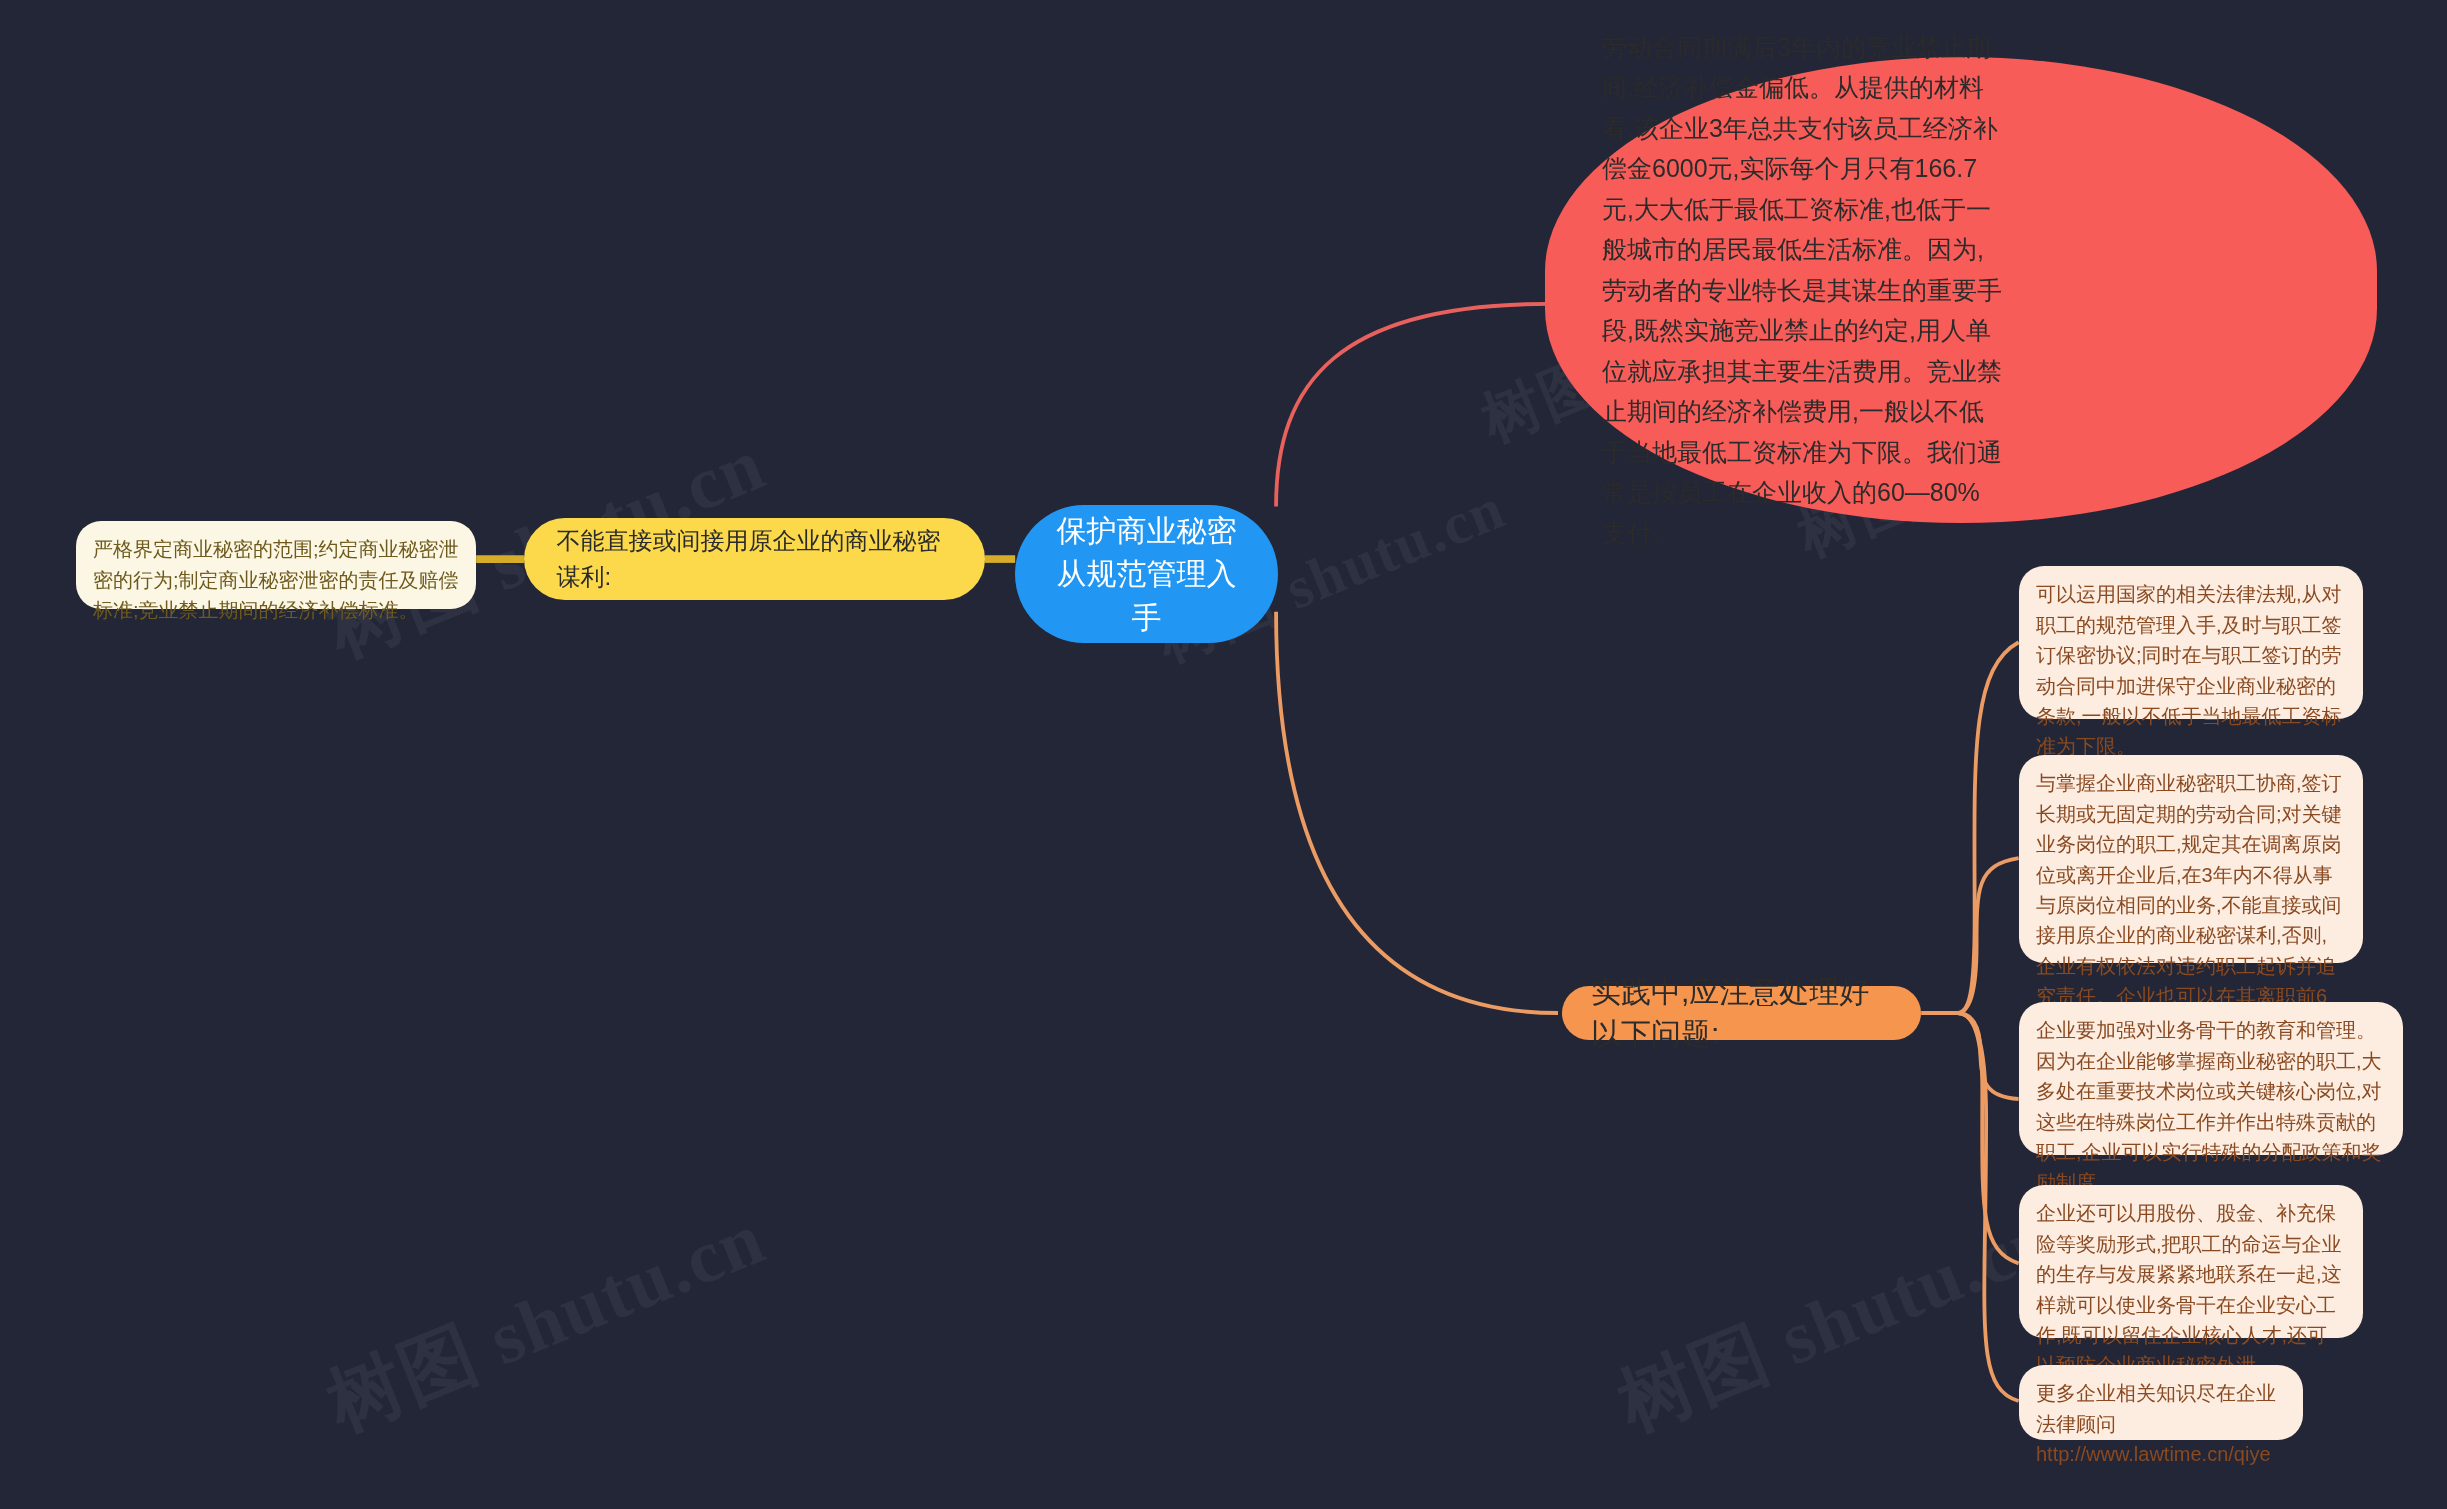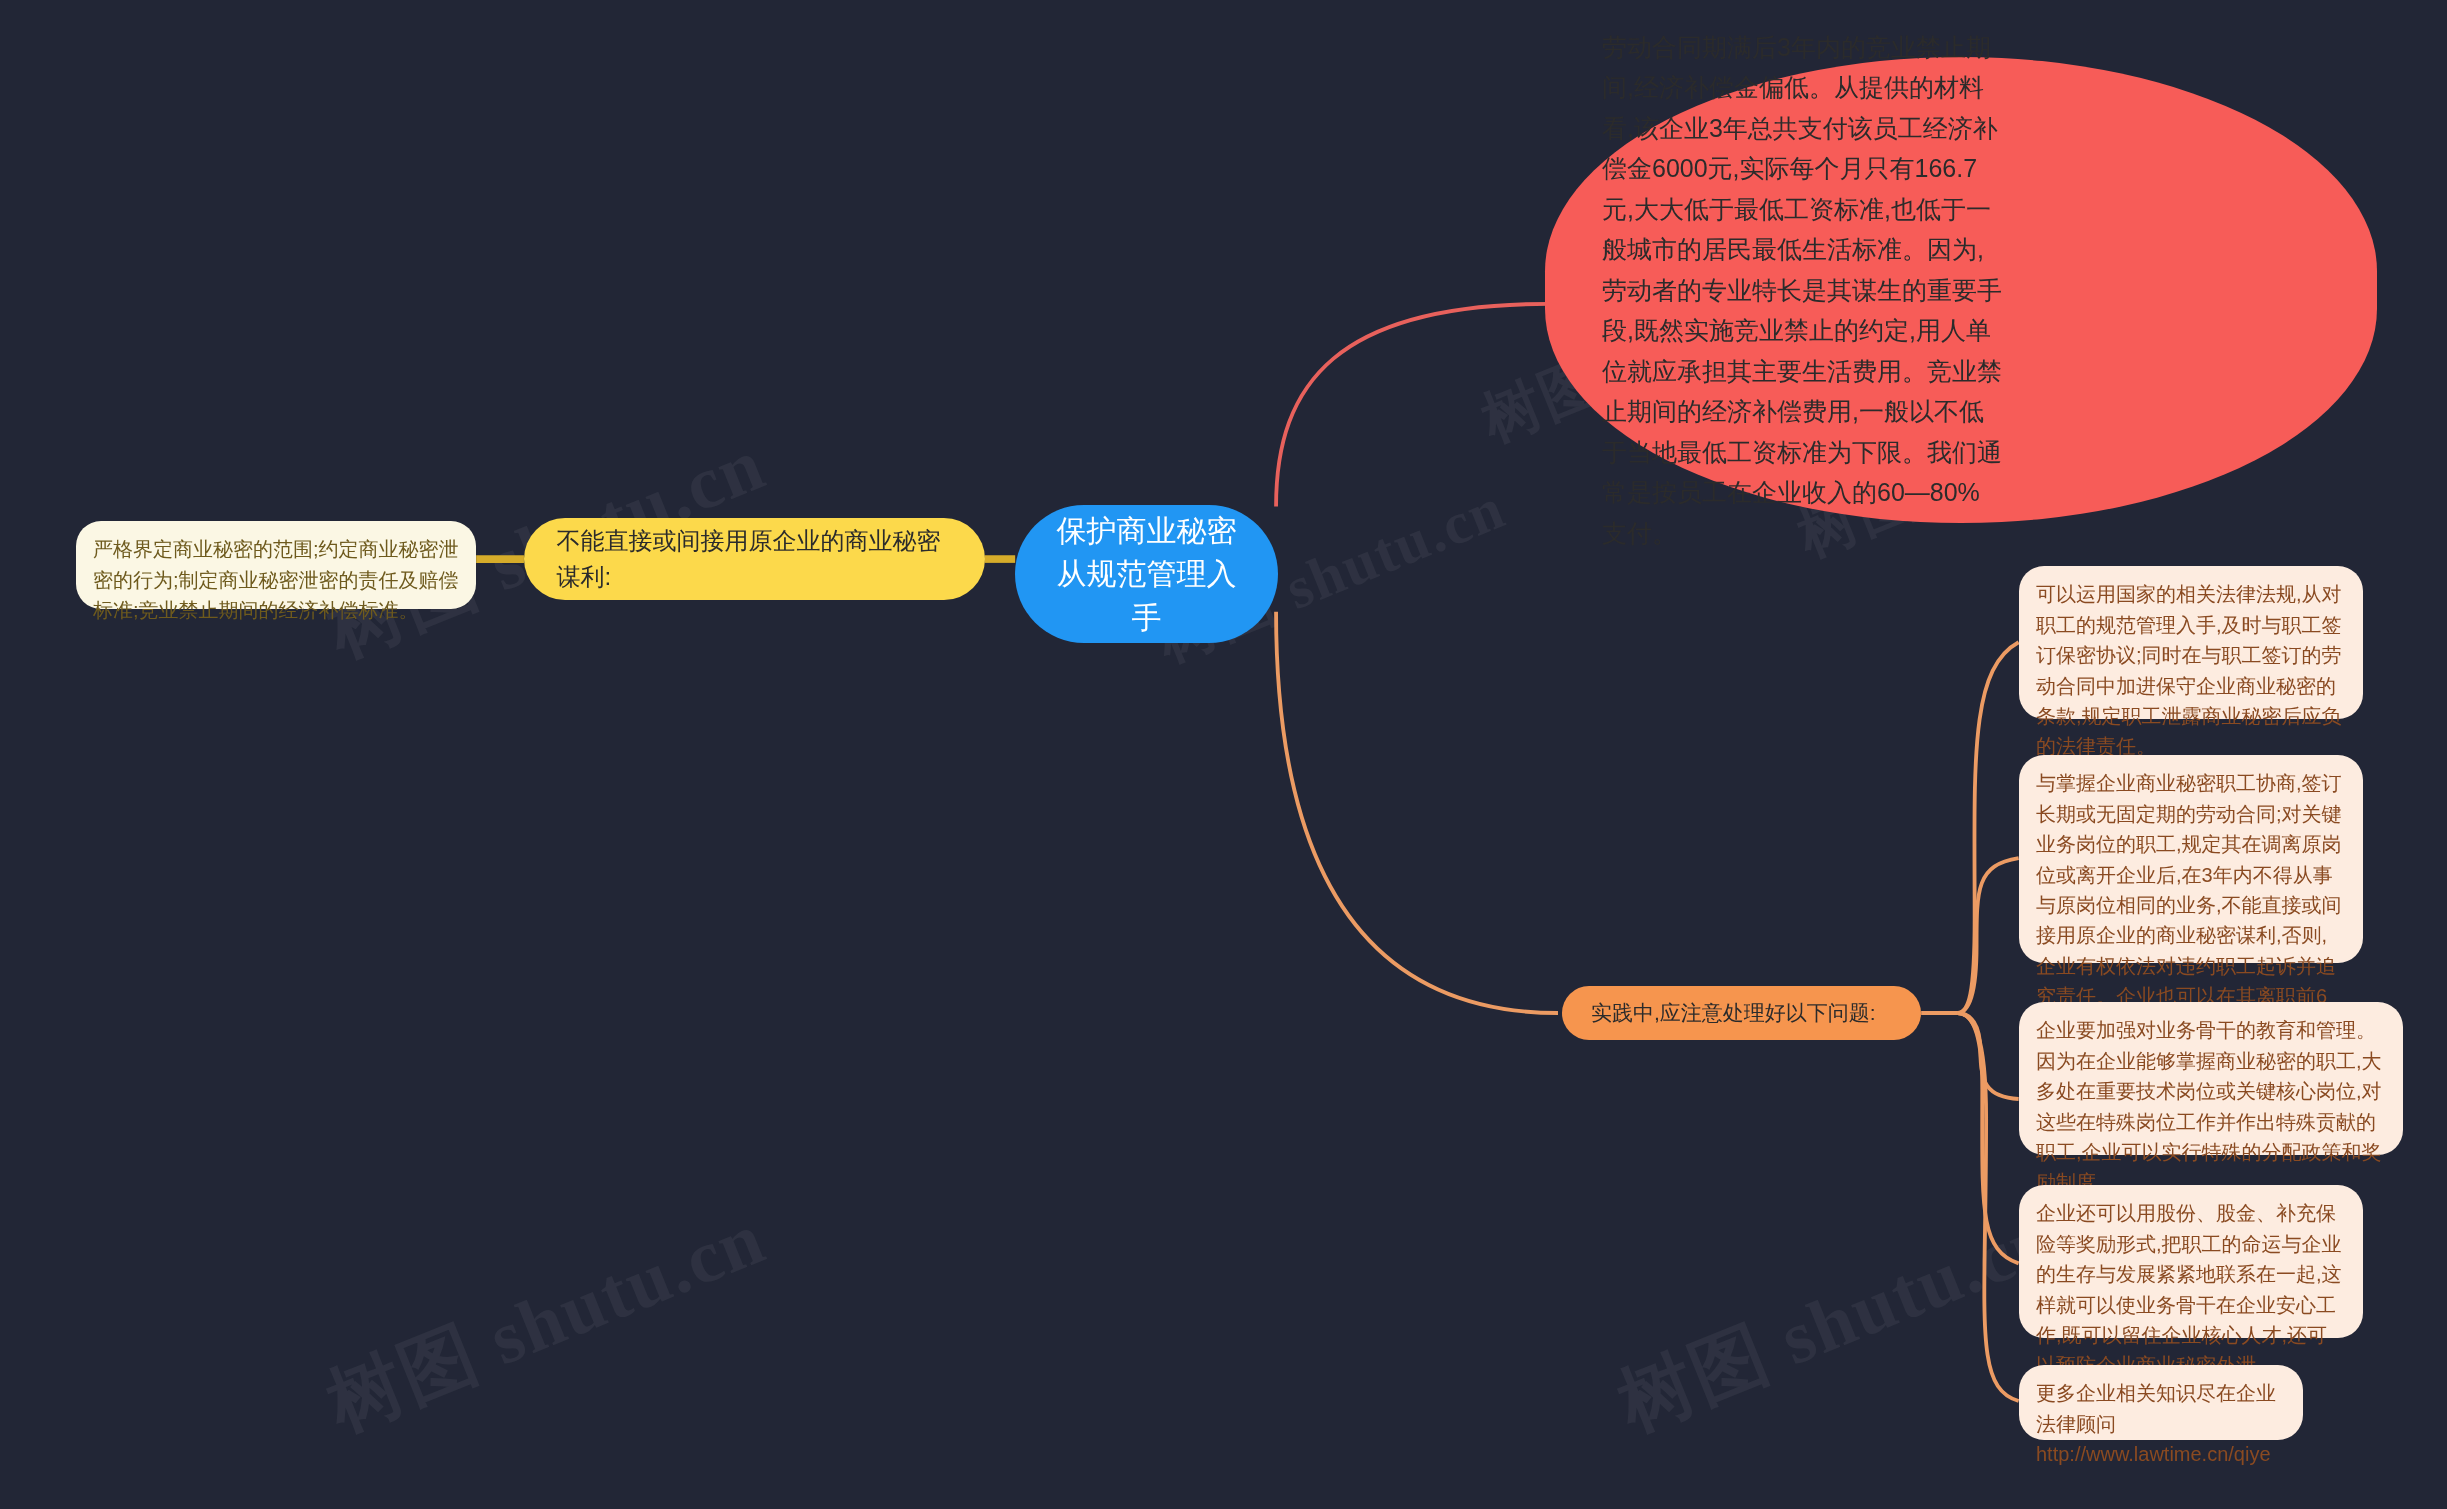--- a/index.html
+++ b/index.html
@@ -59,21 +59,21 @@
     font-size:24px;
     line-height:1.5;
     padding:15.3px 32.5px;
     display:flex;align-items:center;
   }
 
   .node-orange{
     background:#f6954e;
     color:#2b2b2b;
     border-radius:38px;
-    font-size:21px;
+    font-size:30px;
     line-height:1.4;
     padding:5px 29px;
     display:flex;align-items:center;
   }
 
   .leaf{
     border-radius:25px;
     font-size:20px;
     line-height:1.52;
     padding:13.4px 17px;
@@ -132,21 +132,21 @@
 
   <div class="node leaf leaf-yellow" style="left:76px;top:521px;width:400px;height:88px;">
     <span>严格界定商业秘密的范围;约定商业秘密泄密的行为;制定商业秘密泄密的责任及赔偿标准;竞业禁止期间的经济补偿标准。</span>
   </div>
 
   <div class="node node-orange" style="left:1562px;top:986px;width:359px;height:54px;">
     <span>实践中,应注意处理好以下问题:</span>
   </div>
 
   <div class="node leaf leaf-peach" style="left:2019px;top:566px;width:344px;height:153px;">
-    <span>可以运用国家的相关法律法规,从对职工的规范管理入手,及时与职工签订保密协议;同时在与职工签订的劳动合同中加进保守企业商业秘密的条款,规定职工泄露商业秘密后应负的法律责任。</span>
+    <span>可以运用国家的相关法律法规,从对职工的规范管理入手,及时与职工签订保密协议;同时在与职工签订的劳动合同中加进保守企业商业秘密的条款,一般以不低于当地最低工资标准为下限。</span>
   </div>
 
   <div class="node leaf leaf-peach" style="left:2019px;top:755px;width:344px;height:208px;">
     <span>与掌握企业商业秘密职工协商,签订长期或无固定期的劳动合同;对关键业务岗位的职工,规定其在调离原岗位或离开企业后,在3年内不得从事与原岗位相同的业务,不能直接或间接用原企业的商业秘密谋利,否则,企业有权依法对违约职工起诉并追究责任。企业也可以在其离职前6个月调整其岗位,即从涉密岗位调至非涉密岗位。</span>
   </div>
 
   <div class="node leaf leaf-peach" style="left:2019px;top:1002px;width:384px;height:153px;">
     <span>企业要加强对业务骨干的教育和管理。因为在企业能够掌握商业秘密的职工,大多处在重要技术岗位或关键核心岗位,对这些在特殊岗位工作并作出特殊贡献的职工,企业可以实行特殊的分配政策和奖励制度。</span>
   </div>
 

